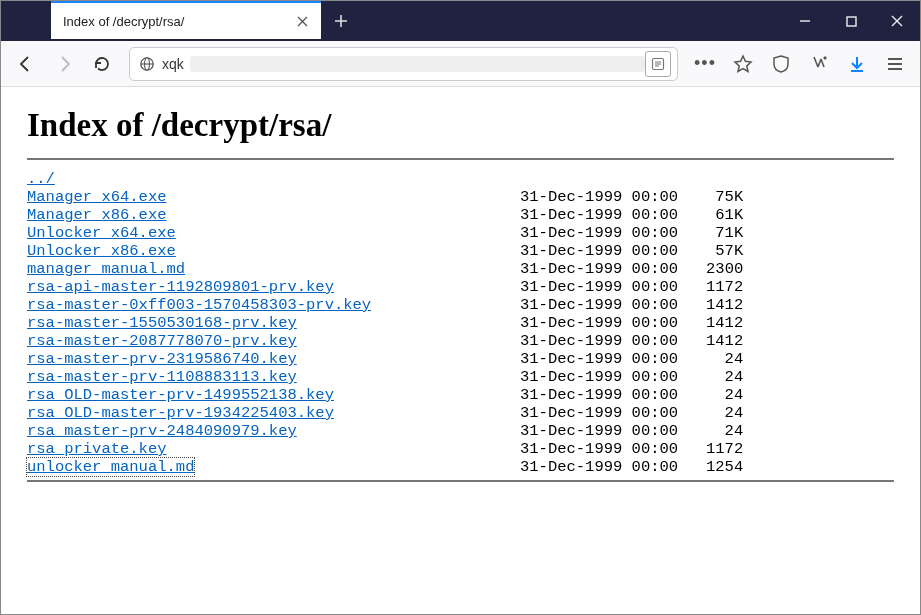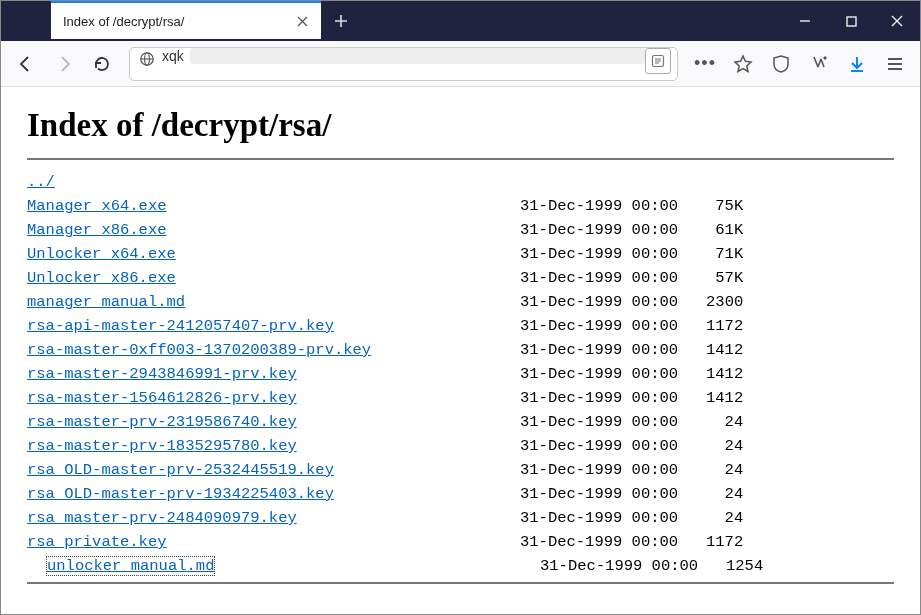--- a/index.html
+++ b/index.html
@@ -65,21 +65,21 @@
     display:flex; align-items:center; justify-content:center;
     border-radius:4px; color:#555;
   }
   .tbtn.disabled { color:#bbb; }
   .urlbar {
     flex:1;
     height: 34px;
     border:1px solid #ccc;
     border-radius:5px;
     display:flex;
-    align-items:flex-start;
+    align-items:center;
     padding:0 6px;
     margin: 0 6px;
     background:#fff;
   }
   .url-icon {
     width:22px; height:22px; display:flex; align-items:center; justify-content:center;
     color:#666;
   }
   .url-text {
     flex:1;
@@ -111,32 +111,31 @@
     margin: 2px 0 14px 0;
   }
   hr.sep {
     border: none;
     border-top: 2px solid #777;
     margin: 4px 0 10px 0;
   }
   .listing {
     font-family: "Courier New", Courier, monospace;
     font-size: 15.5px;
-    line-height: 24px;
+    line-height: 18px;
     white-space: pre;
     color: #000;
   }
   .listing a {
     color: #0563c1;
     text-decoration: underline;
   }
   .listing a.focused {
     outline: 1px dotted #444;
     outline-offset: 0px;
-    margin-left: 20px;
   }
 </style>
 </head>
 <body>
 
 <div class="titlebar">
   <div class="tab">
     <span class="tab-title">Index of /decrypt/rsa/</span>
     <span class="tab-close">
       <svg width="11" height="11" viewBox="0 0 11 11">
@@ -234,26 +233,26 @@
 
 <div class="content">
   <div class="page-title">Index of /decrypt/rsa/</div>
   <hr class="sep">
   <div class="listing" id="listing"><a href="#">../</a>
 <a href="#">Manager_x64.exe</a>                                      31-Dec-1999 00:00    75K
 <a href="#">Manager_x86.exe</a>                                      31-Dec-1999 00:00    61K
 <a href="#">Unlocker_x64.exe</a>                                     31-Dec-1999 00:00    71K
 <a href="#">Unlocker_x86.exe</a>                                     31-Dec-1999 00:00    57K
 <a href="#">manager_manual.md</a>                                    31-Dec-1999 00:00   2300
-<a href="#">rsa-api-master-2412057407-prv.key</a>                    31-Dec-1999 00:00   1172
-<a href="#">rsa-master-0xff003-1370200389-prv.key</a>                31-Dec-1999 00:00   1412
-<a href="#">rsa-master-2943846991-prv.key</a>                        31-Dec-1999 00:00   1412
-<a href="#">rsa-master-1564612826-prv.key</a>                        31-Dec-1999 00:00   1412
+<a href="#">rsa-api-master-1192809801-prv.key</a>                    31-Dec-1999 00:00   1172
+<a href="#">rsa-master-0xff003-1570458303-prv.key</a>                31-Dec-1999 00:00   1412
+<a href="#">rsa-master-1550530168-prv.key</a>                        31-Dec-1999 00:00   1412
+<a href="#">rsa-master-2087778070-prv.key</a>                        31-Dec-1999 00:00   1412
 <a href="#">rsa-master-prv-2319586740.key</a>                        31-Dec-1999 00:00     24
-<a href="#">rsa-master-prv-1835295780.key</a>                        31-Dec-1999 00:00     24
-<a href="#">rsa_OLD-master-prv-2532445519.key</a>                    31-Dec-1999 00:00     24
+<a href="#">rsa-master-prv-1108883113.key</a>                        31-Dec-1999 00:00     24
+<a href="#">rsa_OLD-master-prv-1499552138.key</a>                    31-Dec-1999 00:00     24
 <a href="#">rsa_OLD-master-prv-1934225403.key</a>                    31-Dec-1999 00:00     24
 <a href="#">rsa_master-prv-2484090979.key</a>                        31-Dec-1999 00:00     24
 <a href="#">rsa_private.key</a>                                      31-Dec-1999 00:00   1172
 <a href="#" class="focused">unlocker_manual.md</a>                                   31-Dec-1999 00:00   1254
 </div>
   <hr class="sep">
 </div>
 
 </body></html>

